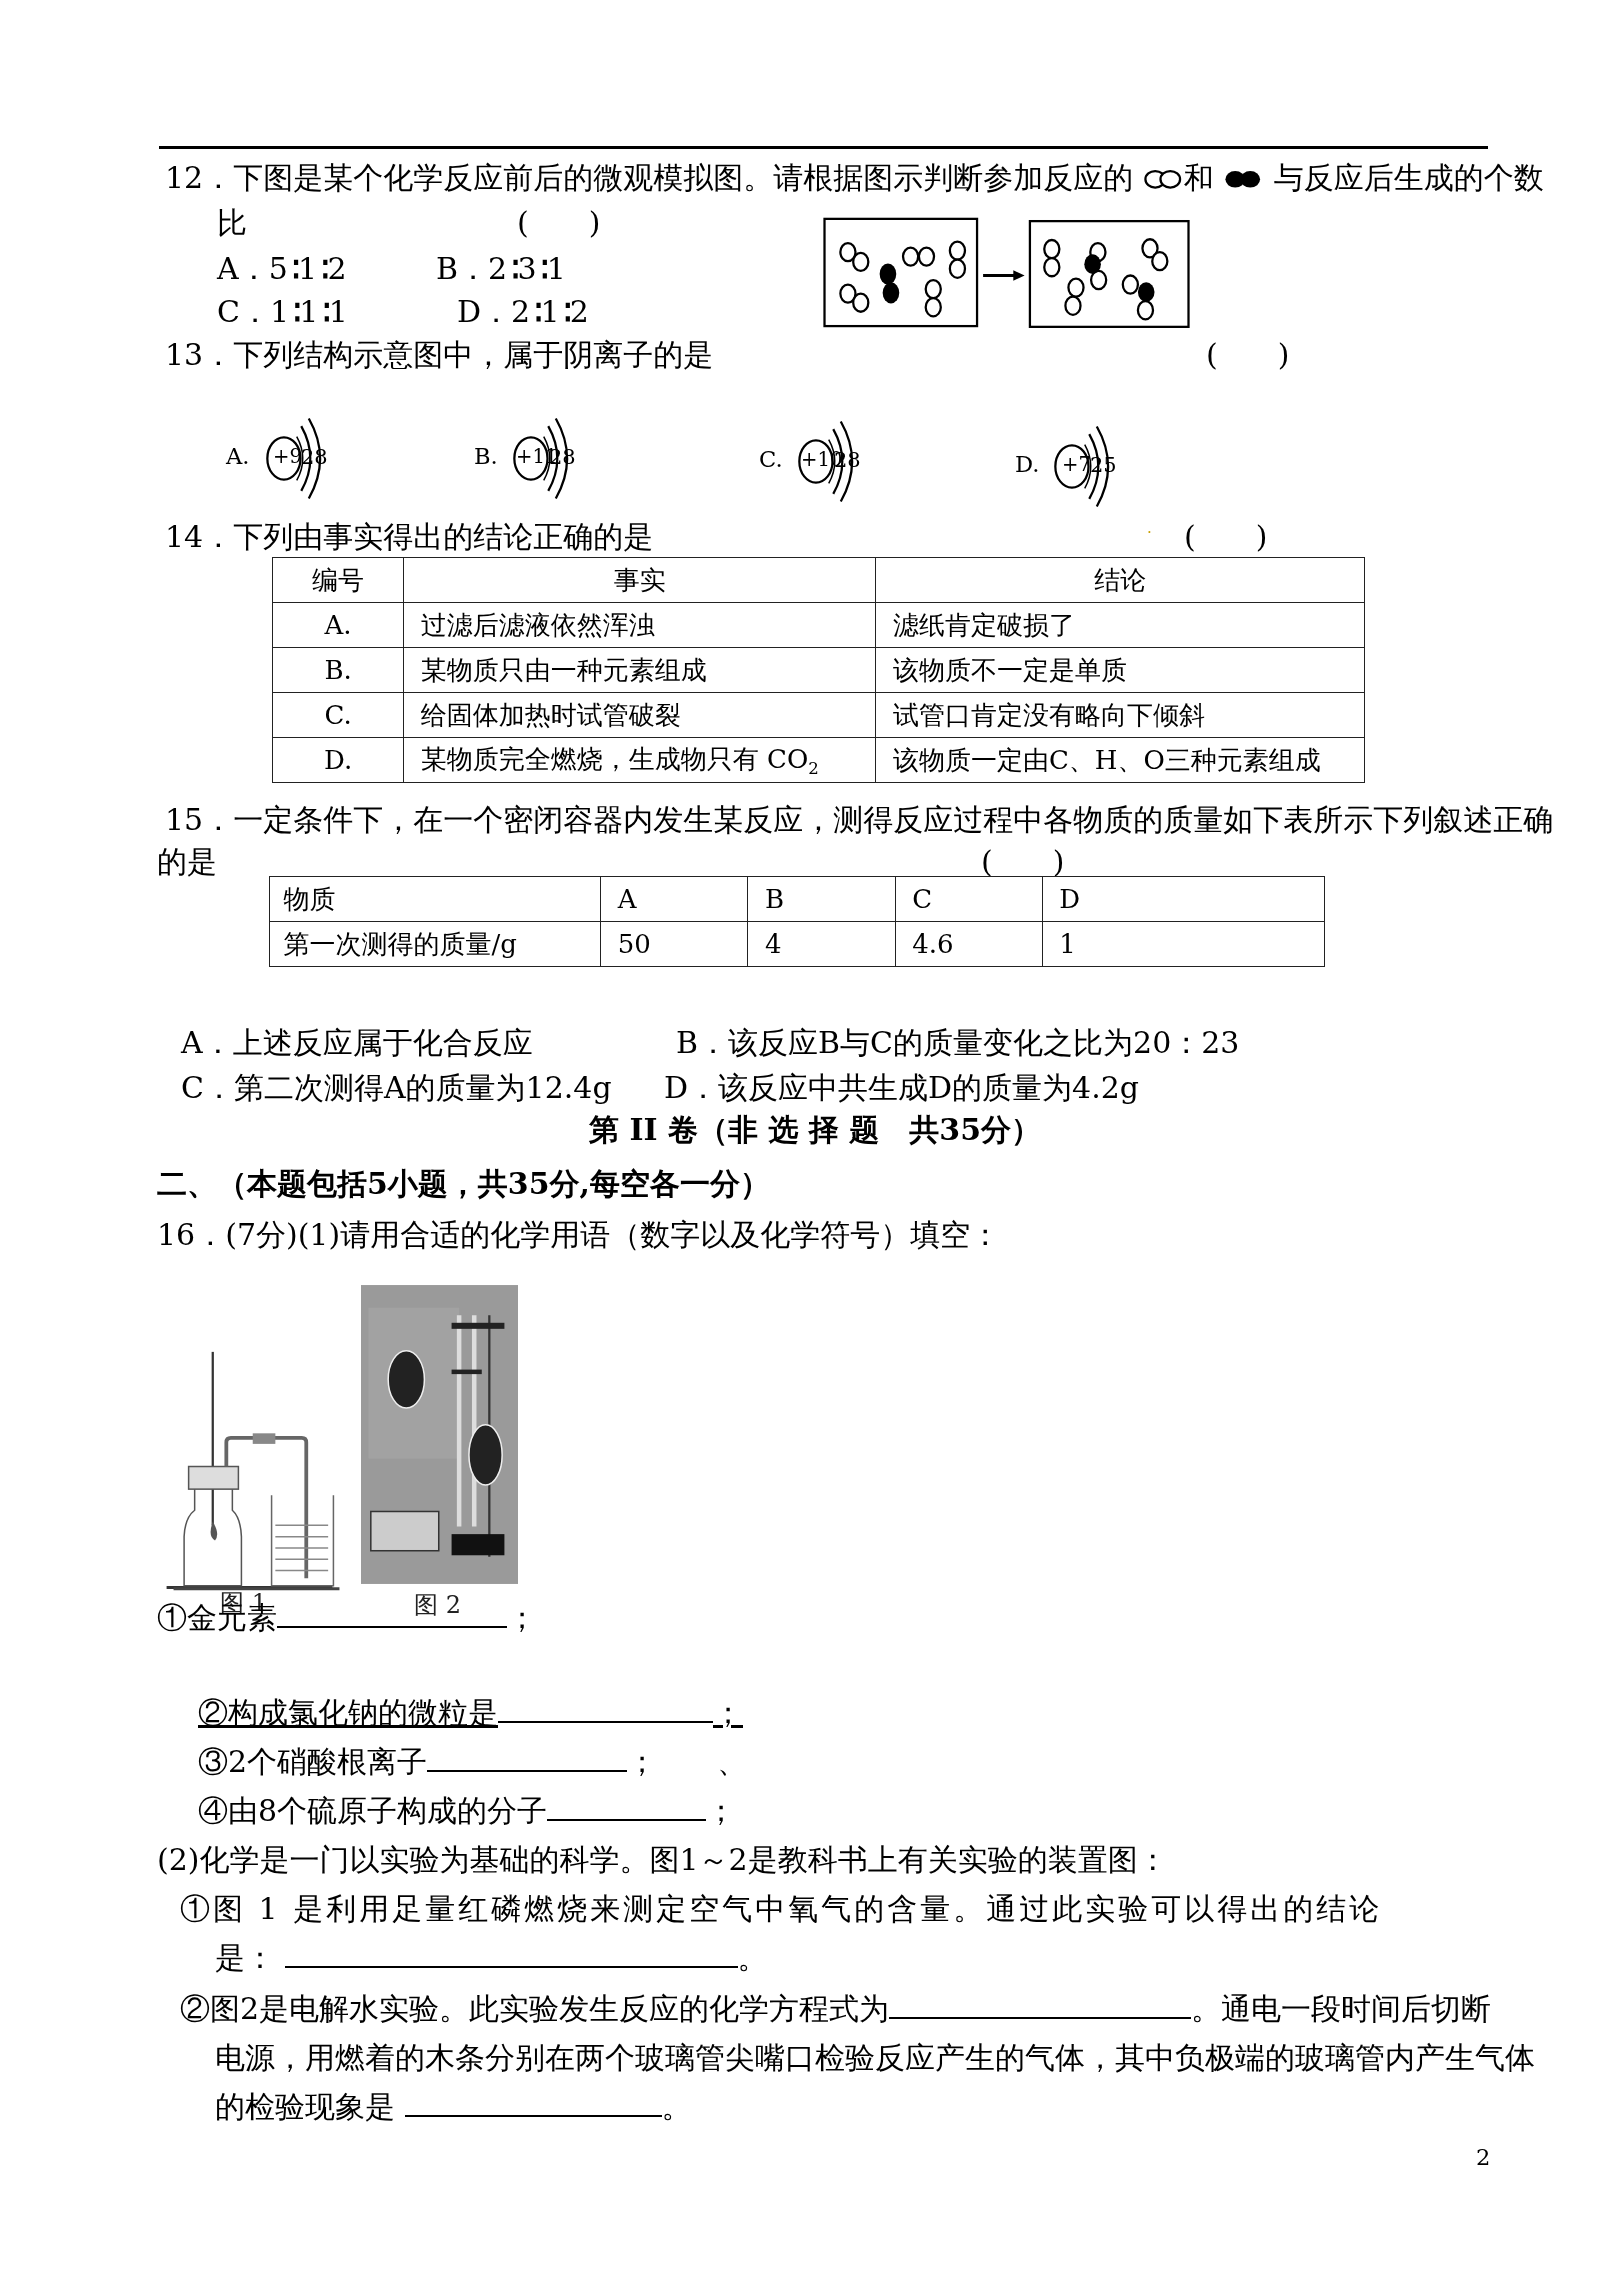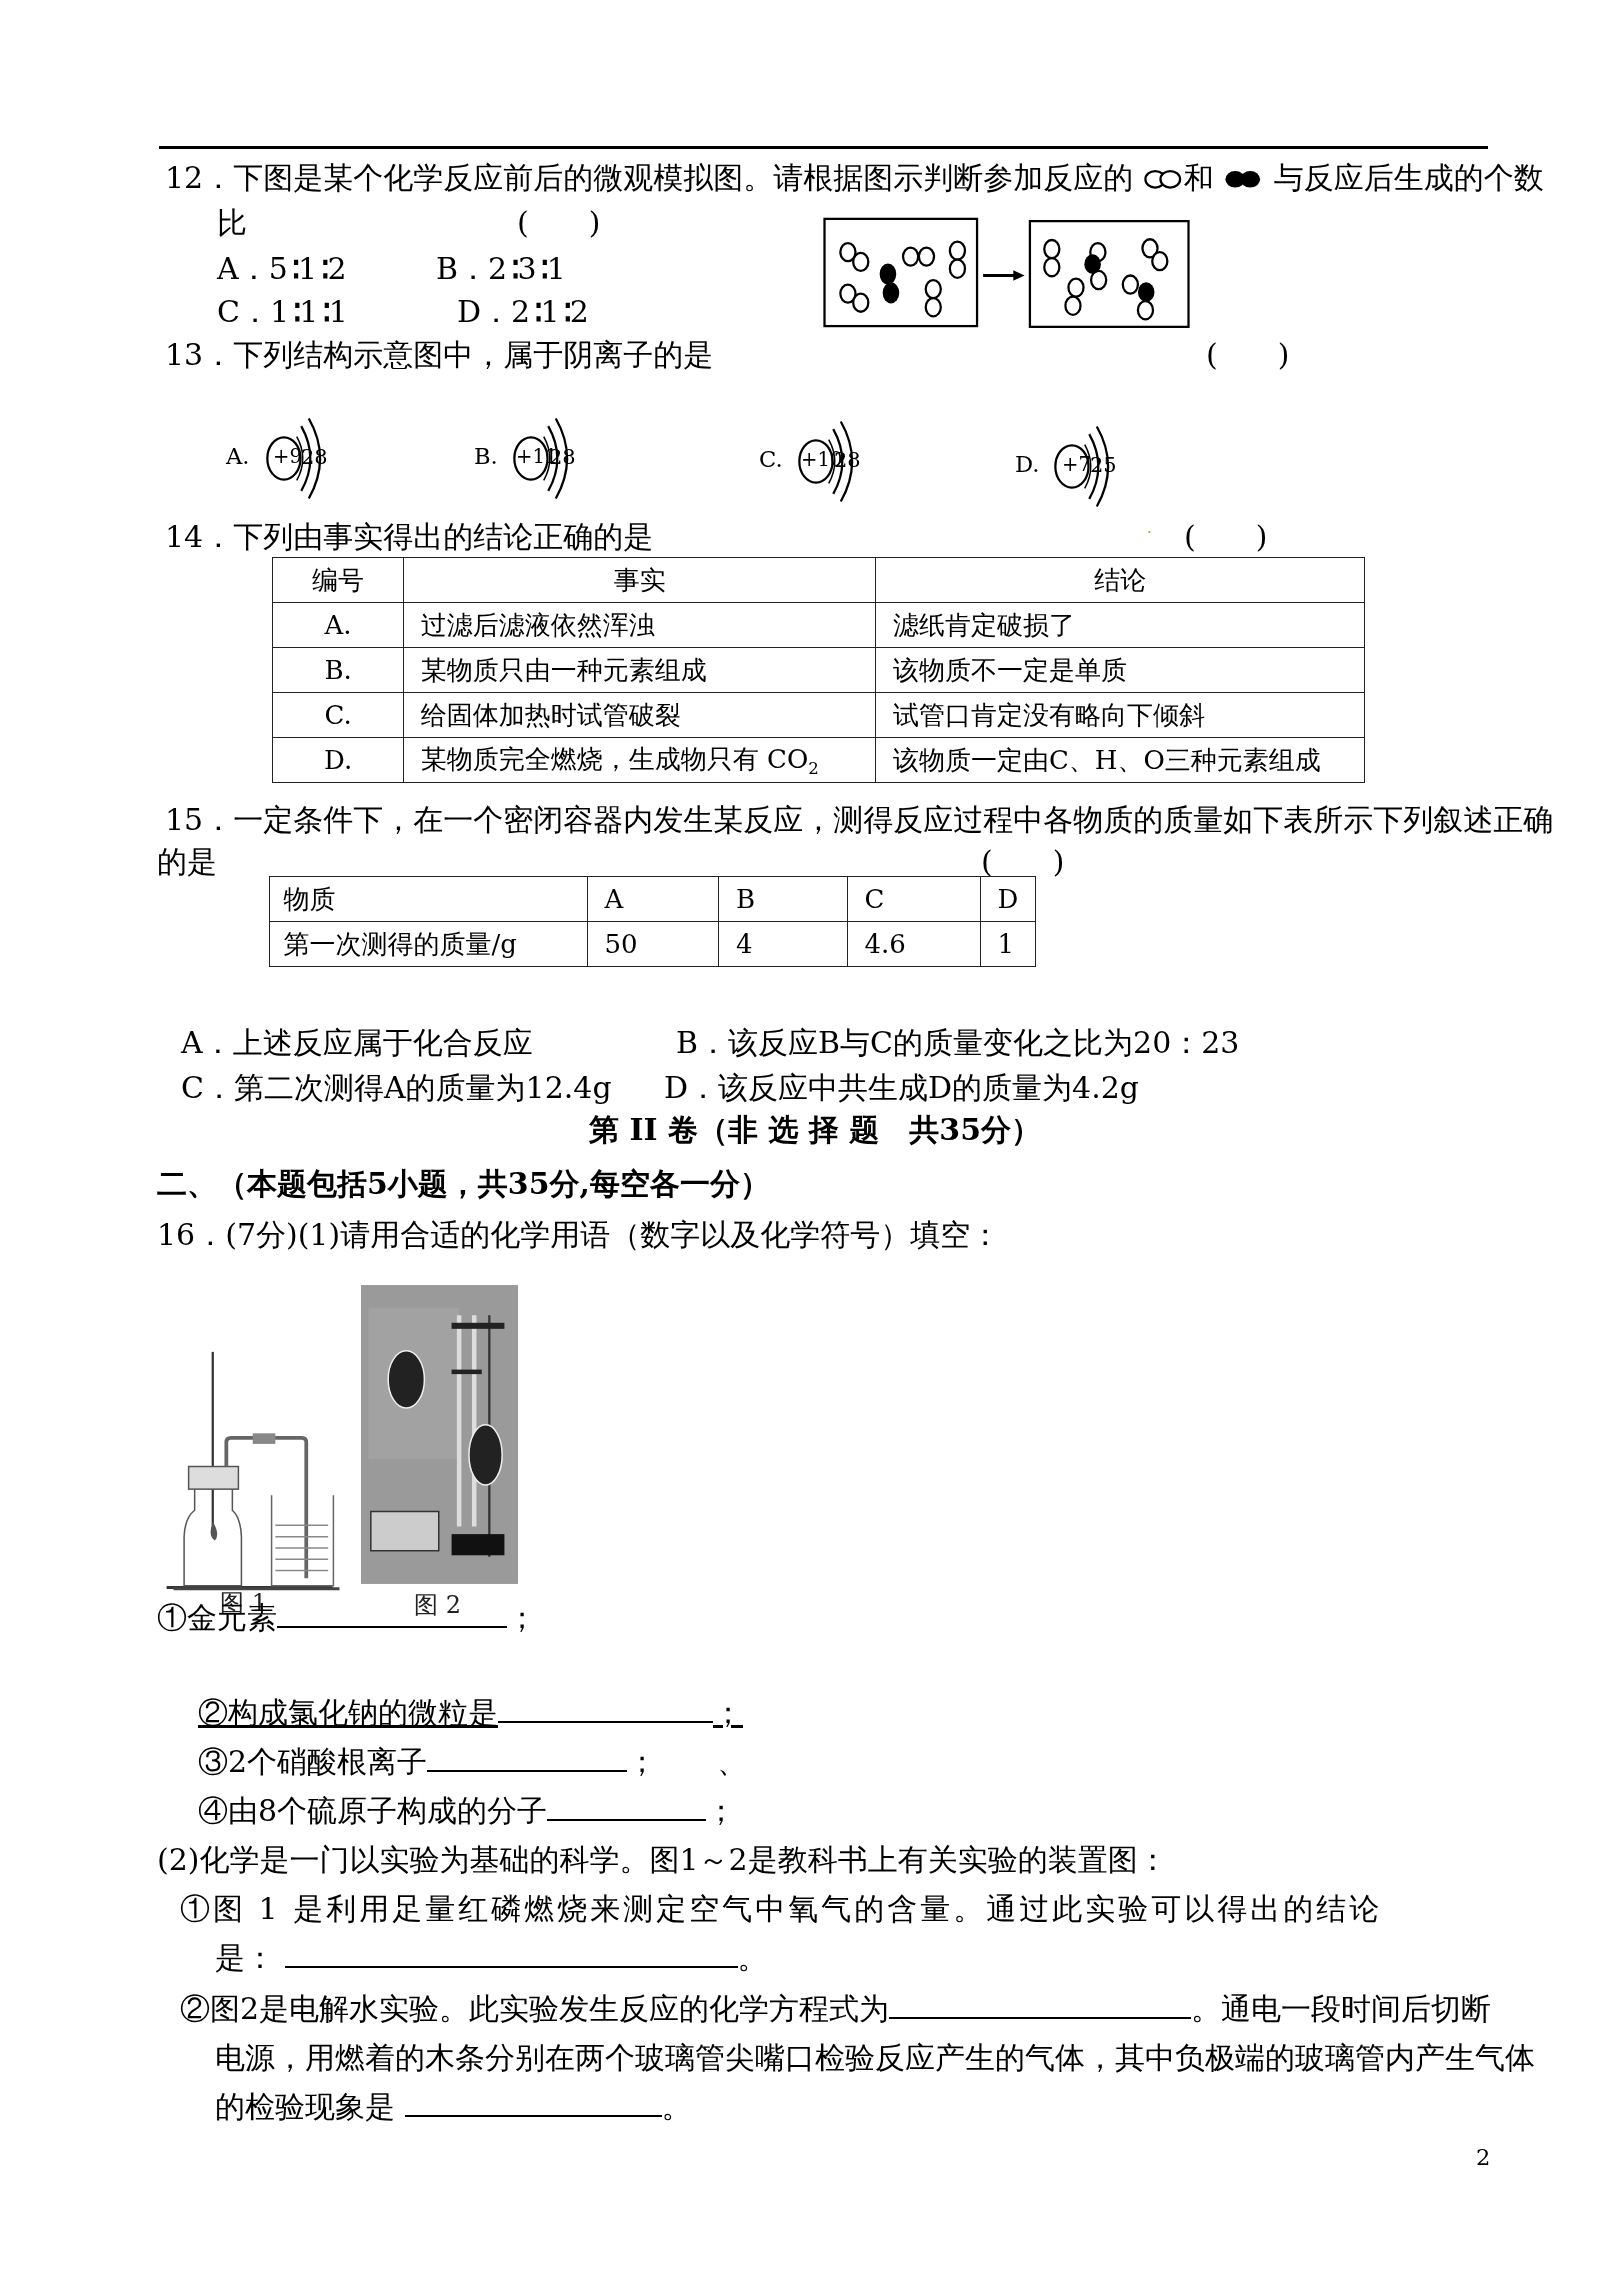--- a/index.html
+++ b/index.html
@@ -165,21 +165,21 @@
   </tr>
 </tbody>
   </table>
 
 <div class="abs t" style="left:165px;top:802px;">
   <span>15．</span><span>一定条件下，在一个密闭容器内发生某反应，测得反应过程中各物质的质量如下表所示下列叙述正确</span>
 </div>
 <div class="abs t" style="left:157px;top:844px;">的是</div>
 <div class="abs t" style="left:981px;top:844px;">(　　)</div>
 
-<table class="grid" style="left:269px;top:876px;width:767px;">
+<table class="grid" style="left:269px;top:876px;width:1056px;">
   <tbody>
       <tr>
     <td style="width:300px;padding-left:13.6px;">物质</td>
     <td style="width:113px;">A</td>
     <td style="width:113px;">B</td>
     <td style="width:113px;">C</td>
     <td>D</td>
   </tr>
   <tr>
     <td style="padding-left:13.6px;">第一次测得的质量/g</td>

